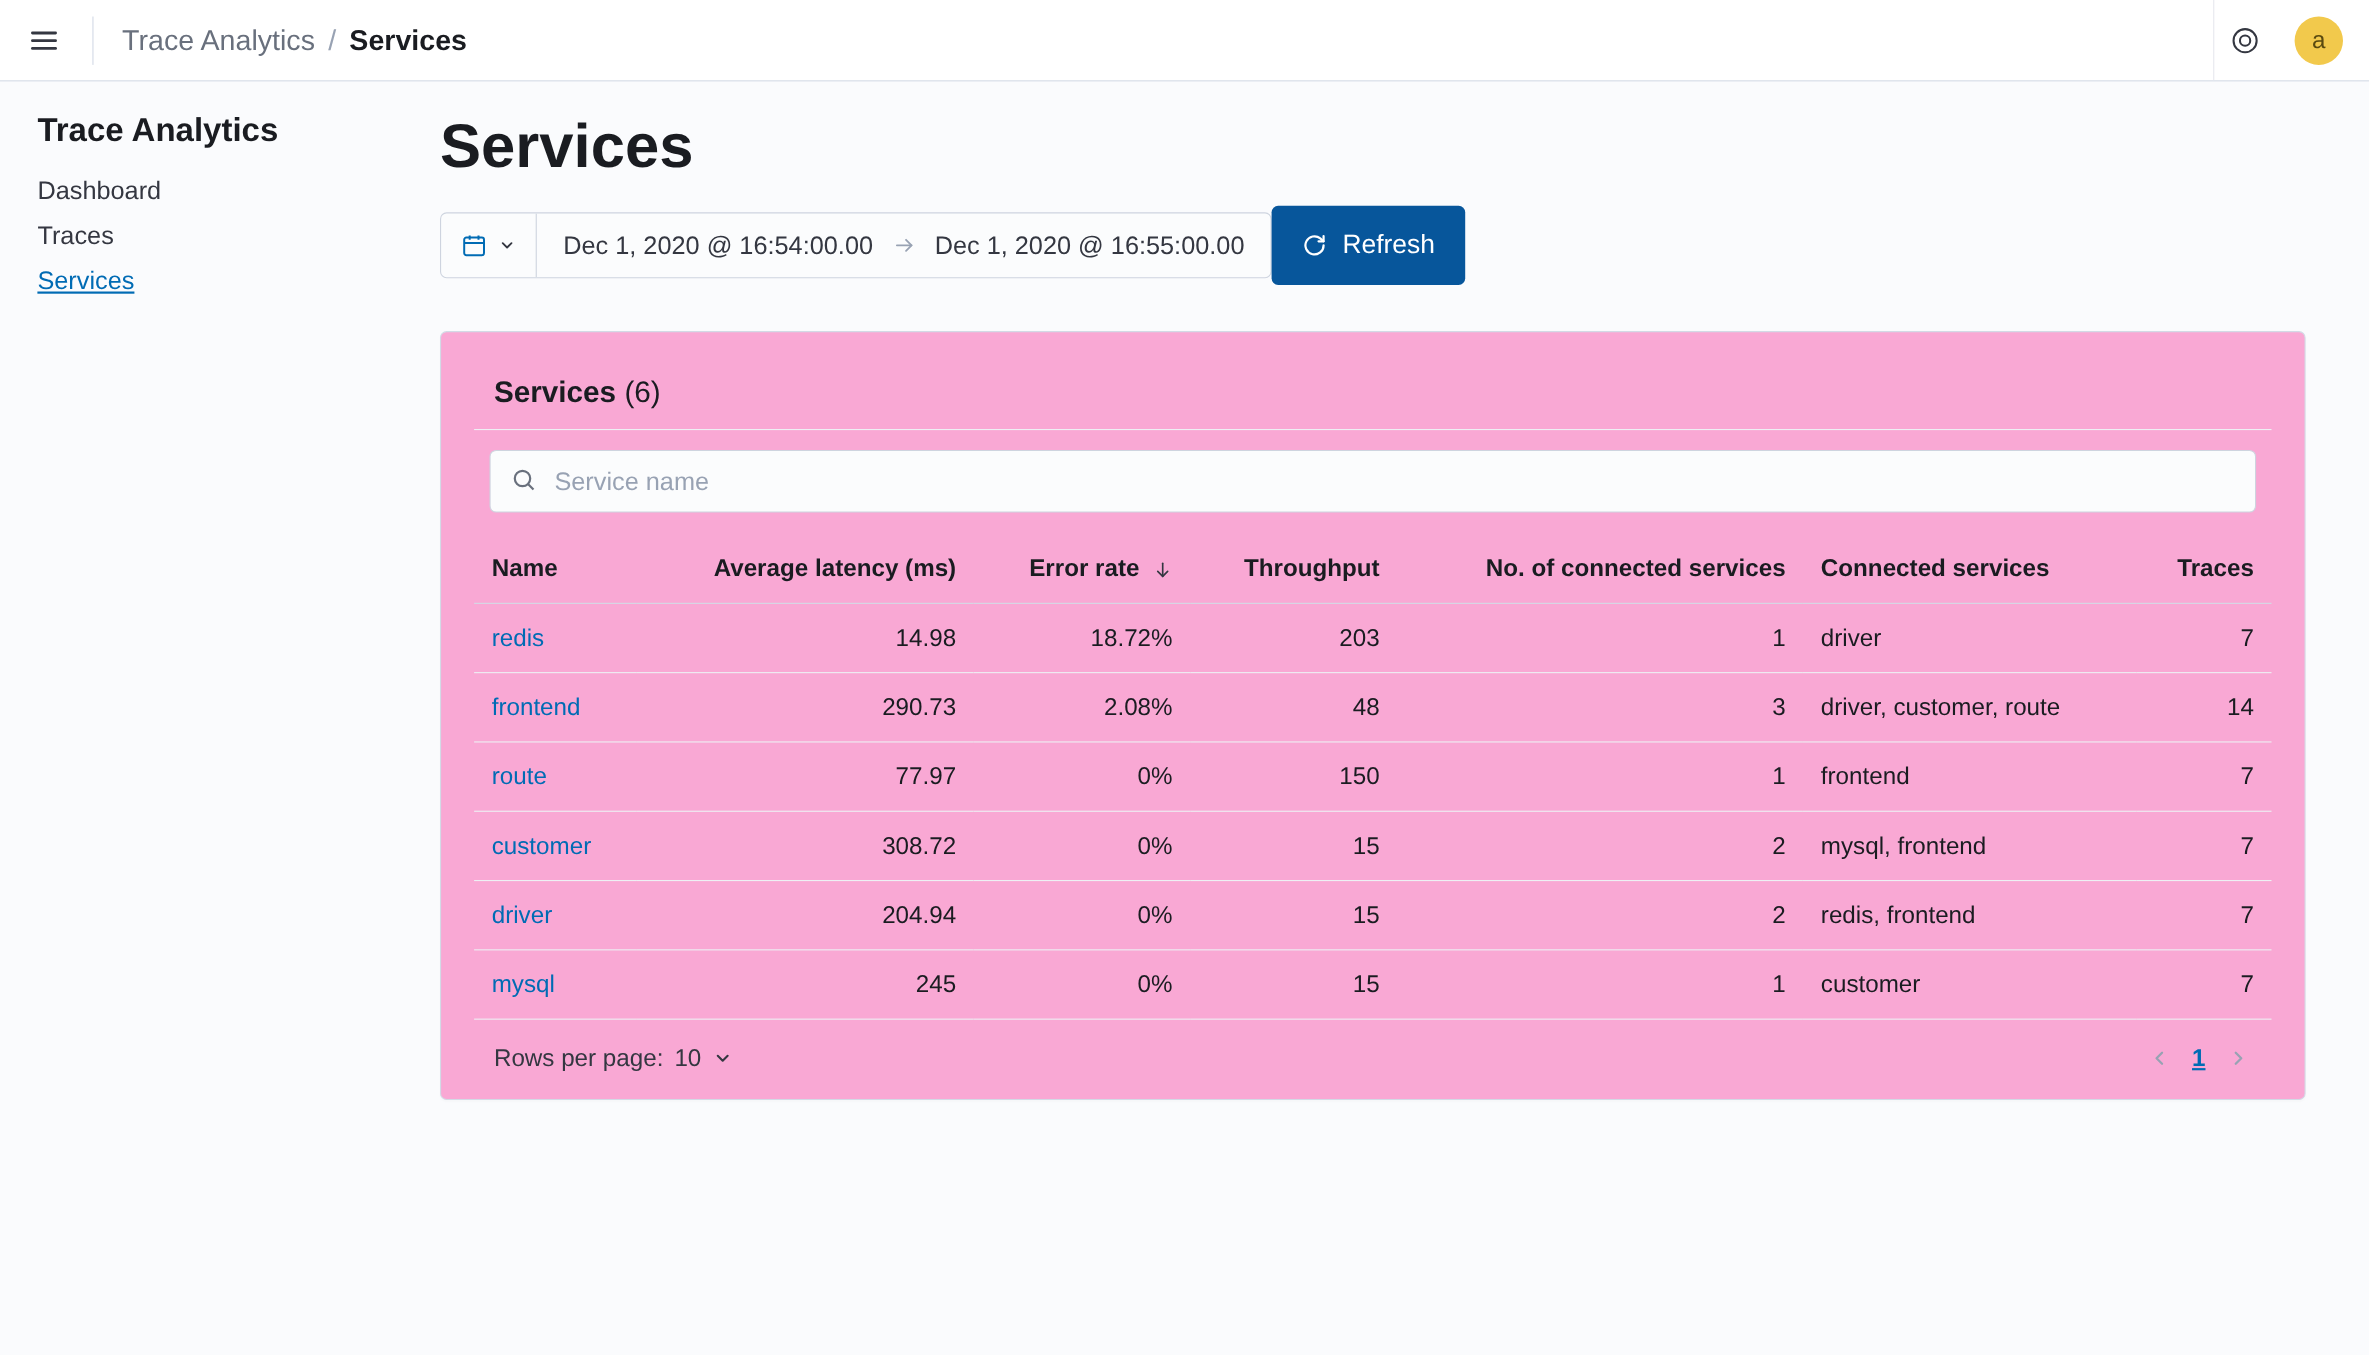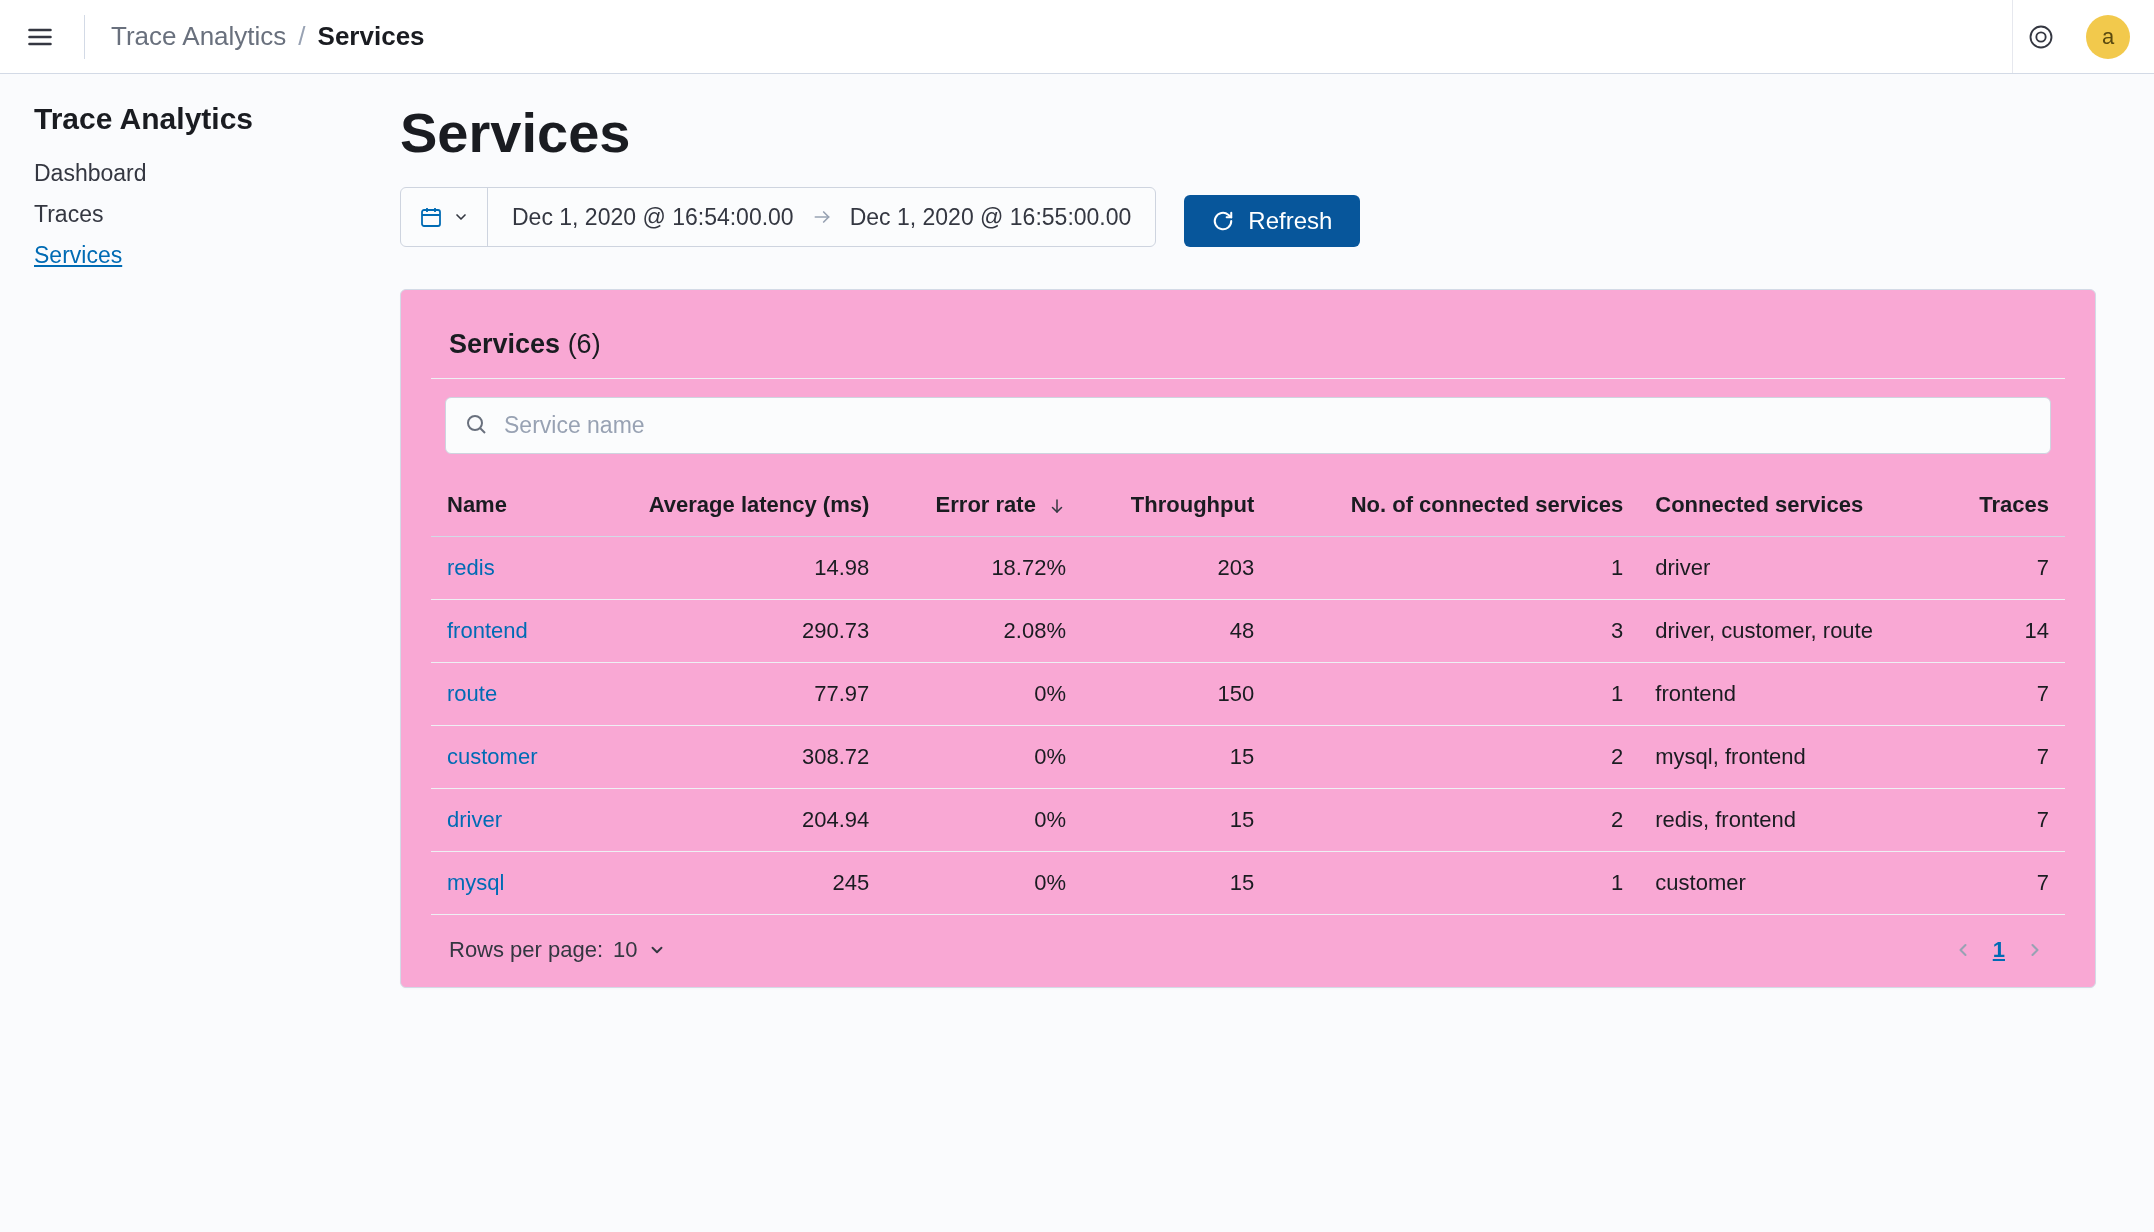--- a/index.html
+++ b/index.html
@@ -54,42 +54,42 @@
   }
   .side-title { font-size:30px; font-weight:600; color:#1a1c21; margin-bottom:24px; }
   .side-nav { display:flex; flex-direction:column; gap:14px; }
   .side-nav a { color:#343741; text-decoration:none; font-size:23px; }
   .side-nav a.active { color:#006bb4; text-decoration:underline; font-weight:500;}
 
   .main { flex:1; padding: 18px 24px 40px 0; max-width: 1720px;}
   h1.page-title { font-size:56px; font-weight:700; margin: 8px 0 22px 0; }
 
   
-  .daterow { display:flex; gap:28px; align-items:flex-end; margin-bottom:42px; }
+  .daterow { display:flex; align-items:center; margin-bottom:42px; }
   .datepicker {
     display:flex; align-items:center;
     border:1px solid #ced4df; background:#fbfcfd; border-radius:6px;
     overflow:hidden;
     height:60px;
   }
   .datepicker .cal-btn {
     display:flex; align-items:center; gap:10px;
     padding: 0 18px; border-right:1px solid #ced4df;
     color:#006bb4; height:100%; cursor:pointer;
   }
   .datepicker .range {
     display:flex; align-items:center; gap:18px;
     padding: 0 24px; font-size:23px; color:#343741; cursor:pointer;
   }
   .datepicker .arrow { color:#98a2b3; }
   .refresh-btn {
     display:flex; align-items:center; gap:14px;
     background:#07569b; color:#fff;
     padding: 0 28px; border:none; border-radius:6px;
-    font-size:24px; font-weight:500; cursor:pointer; height:52px;
+    font-size:24px; font-weight:500; cursor:pointer; height:72px;
   }
 
   
   .panel {
     background:#f9a8d4; border:1px solid #d3dae6; border-radius:6px;
     padding: 39px 30px 24px 30px;
     box-shadow: 0 1px 2px rgba(0,0,0,0.02);
   }
   .panel-title { font-size:27px; font-weight:600; margin-bottom:18px; padding-left:18px;}
   .panel-title .count { font-weight:400; }

